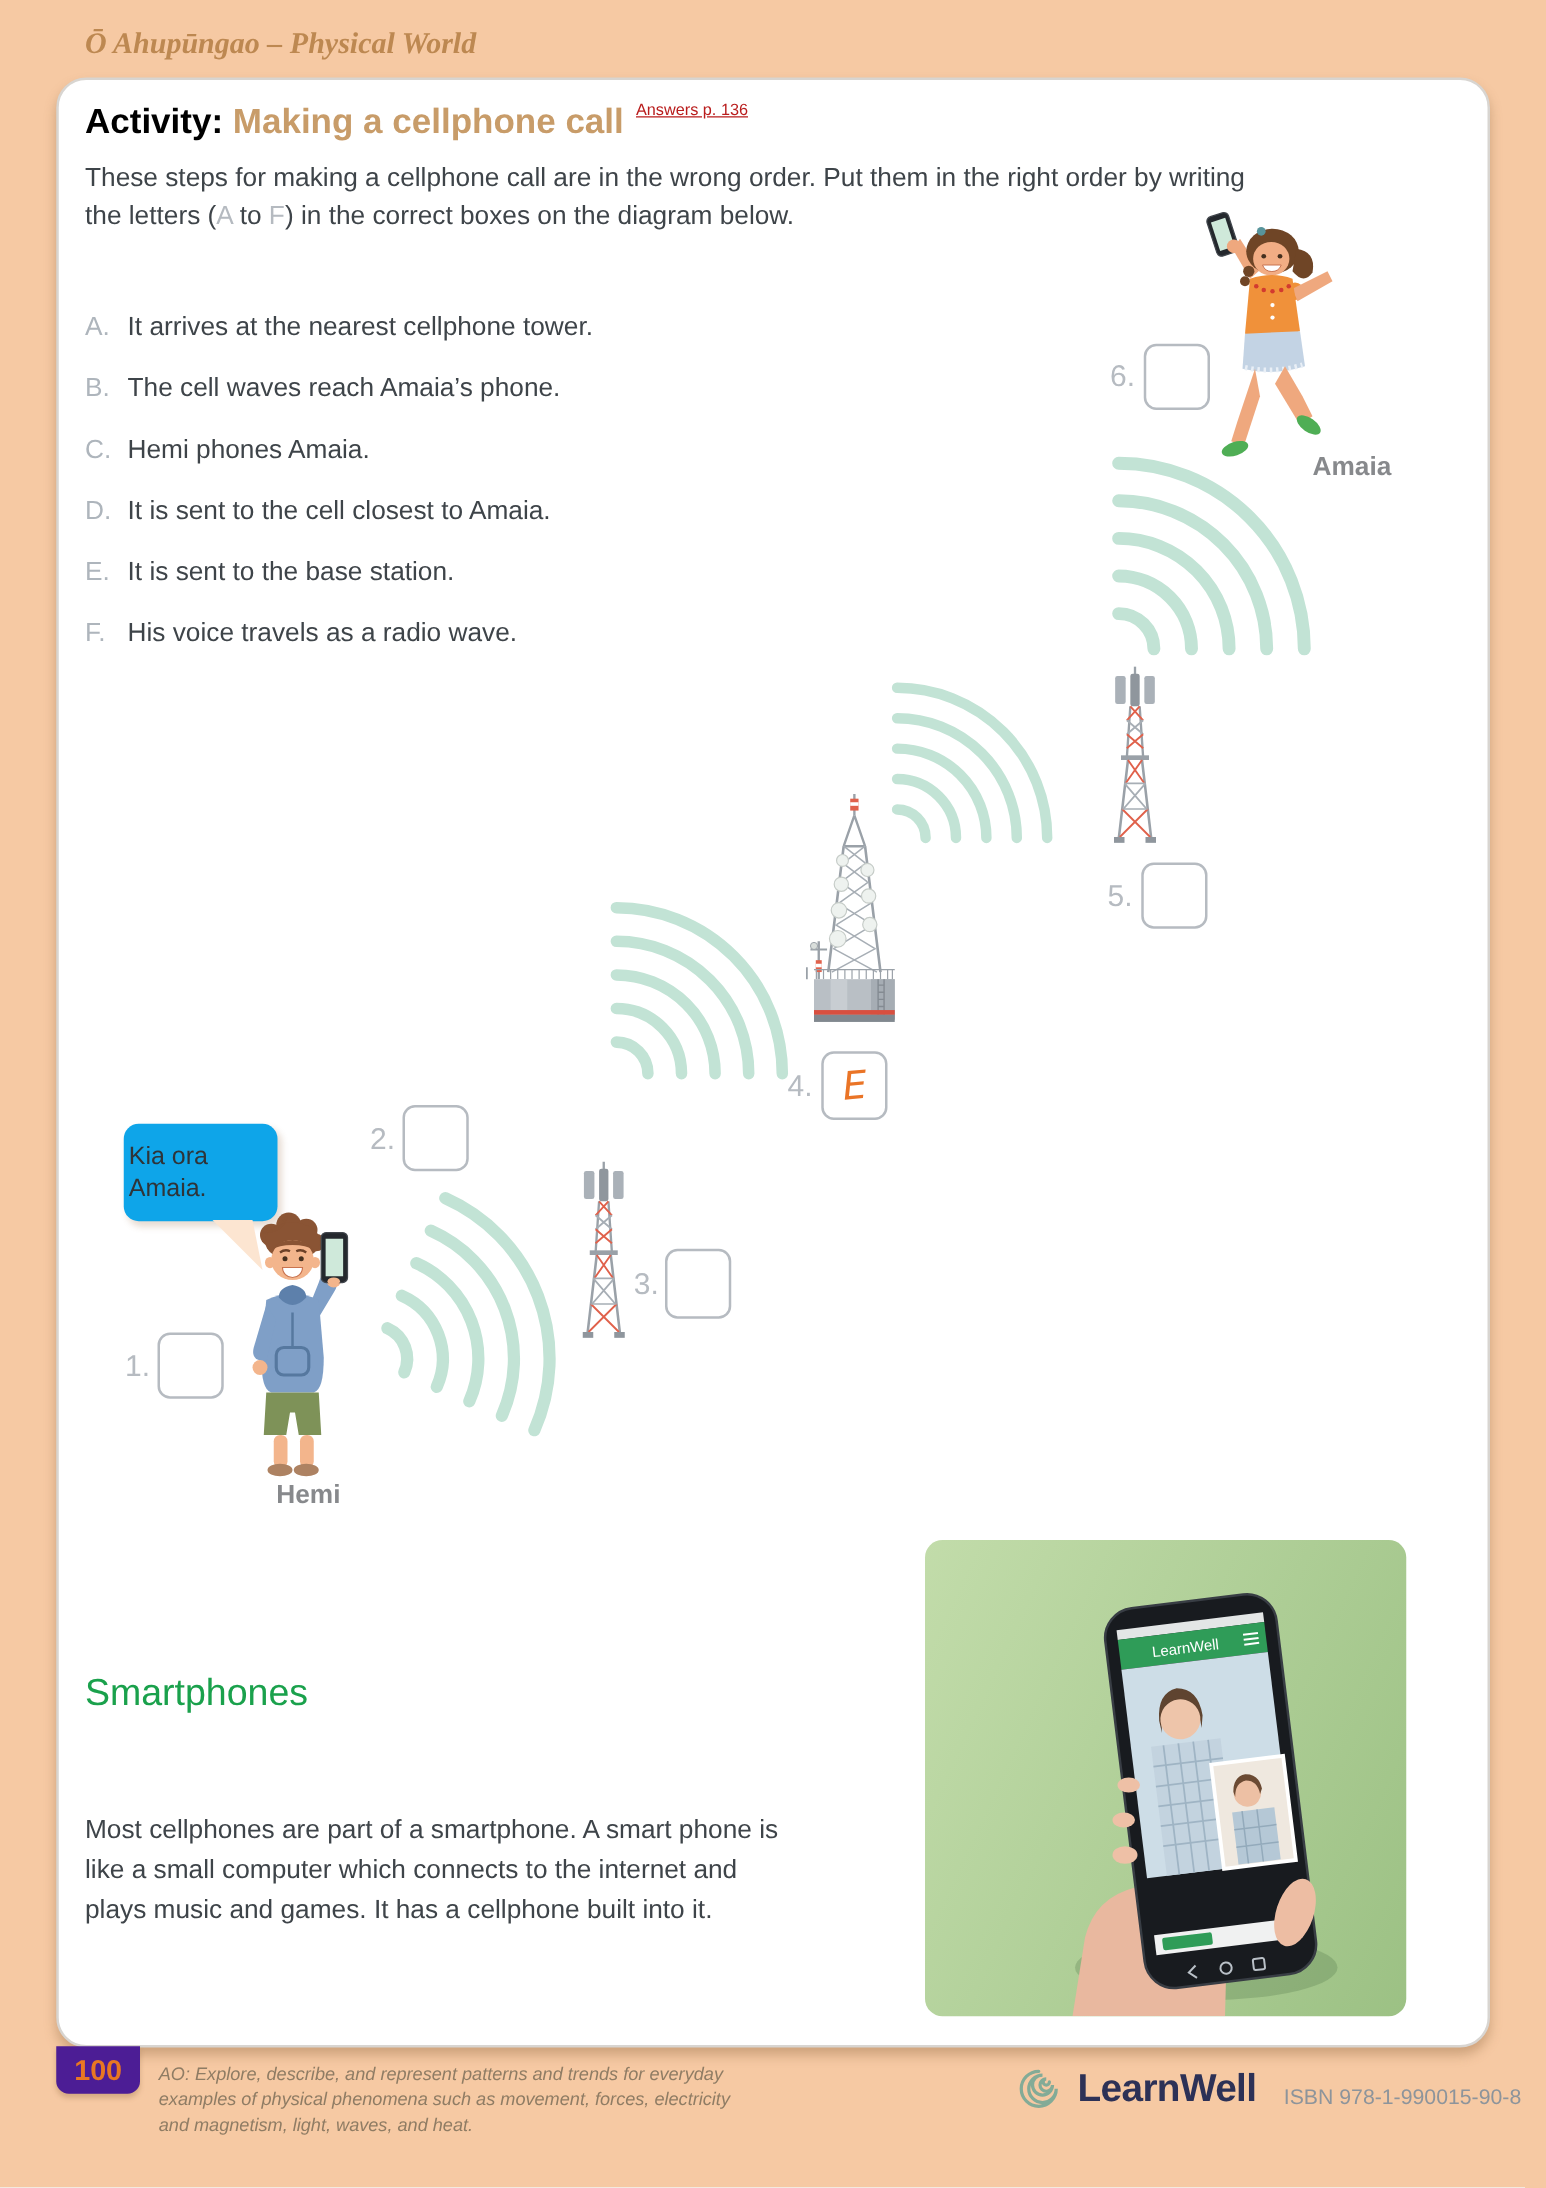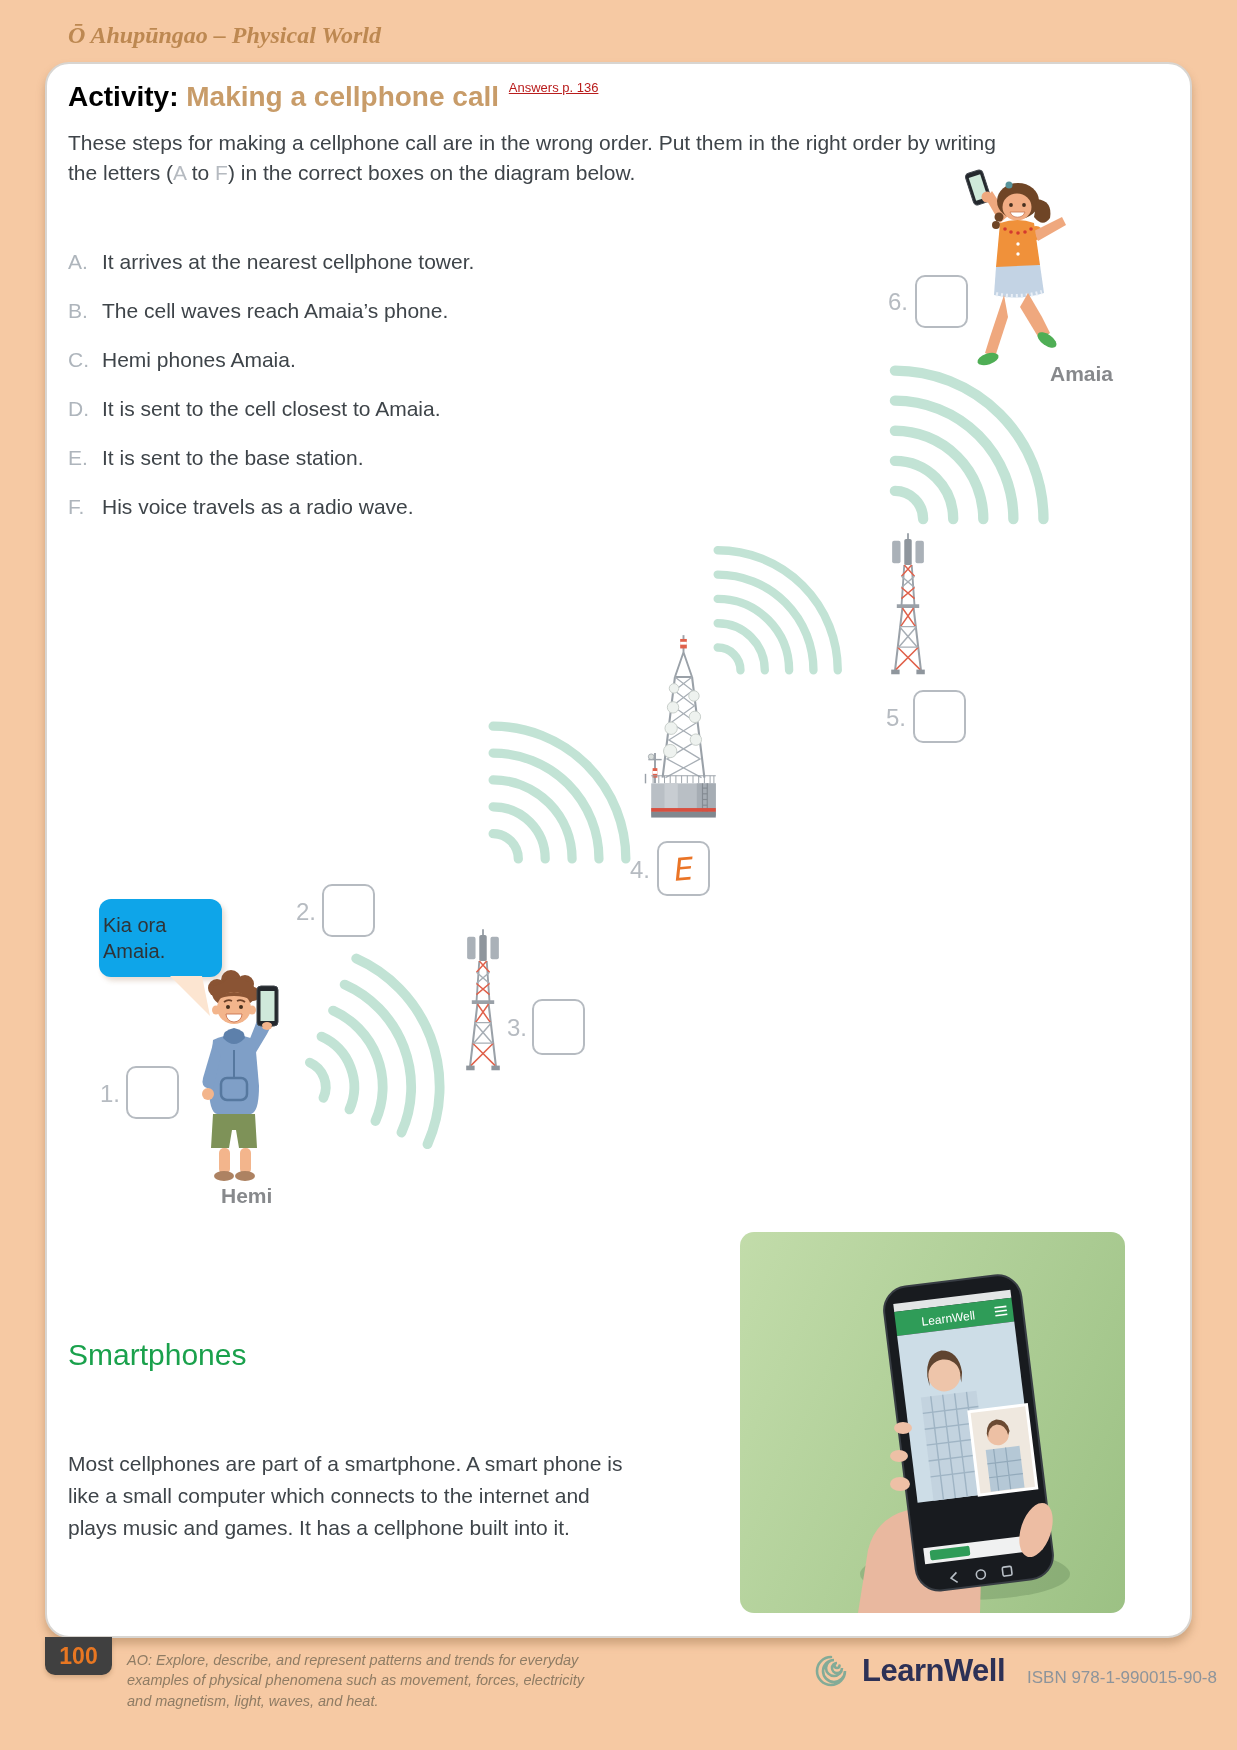--- a/index.html
+++ b/index.html
@@ -40,21 +40,21 @@
     padding:13px 10px 12px 4px; font-size:20px; line-height:1.32; color:#2f3438;
     box-shadow:3px 4px 5px rgba(150,100,60,0.22); }
   .bubble-tail { position:absolute; left:168px; top:976px; }
 
   .section-heading { position:absolute; left:68px; top:1338px; font-size:30px; color:#1aa14c; font-weight:normal; }
   .section-body { position:absolute; left:68px; top:1428px; width:566px; font-size:21px; line-height:1.52; color:#3e4449;margin-top:20px; }
 
   .photo { position:absolute; left:740px; top:1232px; width:385px; height:381px; border-radius:14px;
     overflow:hidden; background:linear-gradient(115deg,#c2dcaa,#9cc184); }
 
-  .page-tab { position:absolute; left:45px; top:1637px; width:67px; height:38px; background:#404040;
+  .page-tab { position:absolute; left:45px; top:1637px; width:67px; height:38px; background:#4c1d95;
     border-radius:0 0 10px 10px; box-shadow:0 3px 4px rgba(140,100,60,0.3);
     display:flex; align-items:center; justify-content:center;
     font-size:23px; font-weight:bold; color:#e87722; }
   .ao-text { position:absolute; left:127px; top:1650px; width:462px; font-size:14.5px; font-style:italic;
     color:#8f7c64; line-height:1.4; }
   .brand { position:absolute; left:810px; top:1650px; display:flex; align-items:center; }
   .brand-name { font-size:31px; font-weight:bold; color:#2d3156; margin-left:10px; letter-spacing:-0.5px; }
   .isbn { position:absolute; left:988px; top:1668px; font-size:17px; color:#8d949b;margin-left:39px; }
 
   svg { display:block; }

